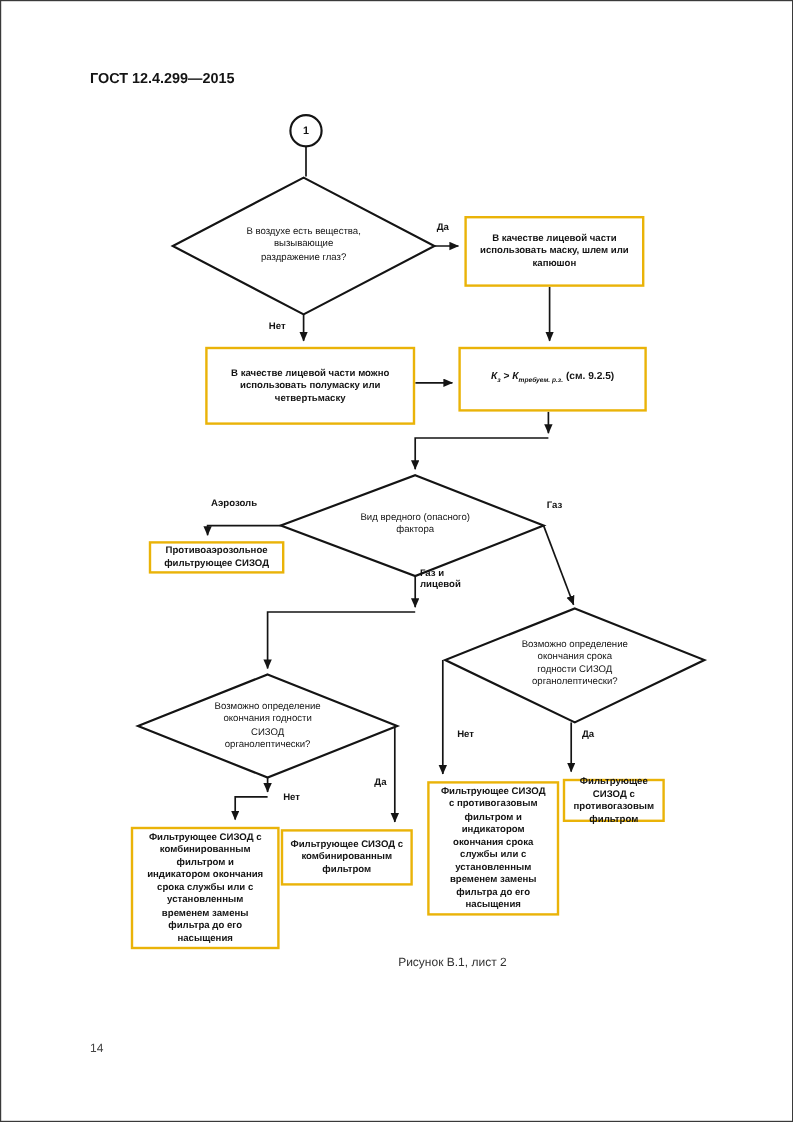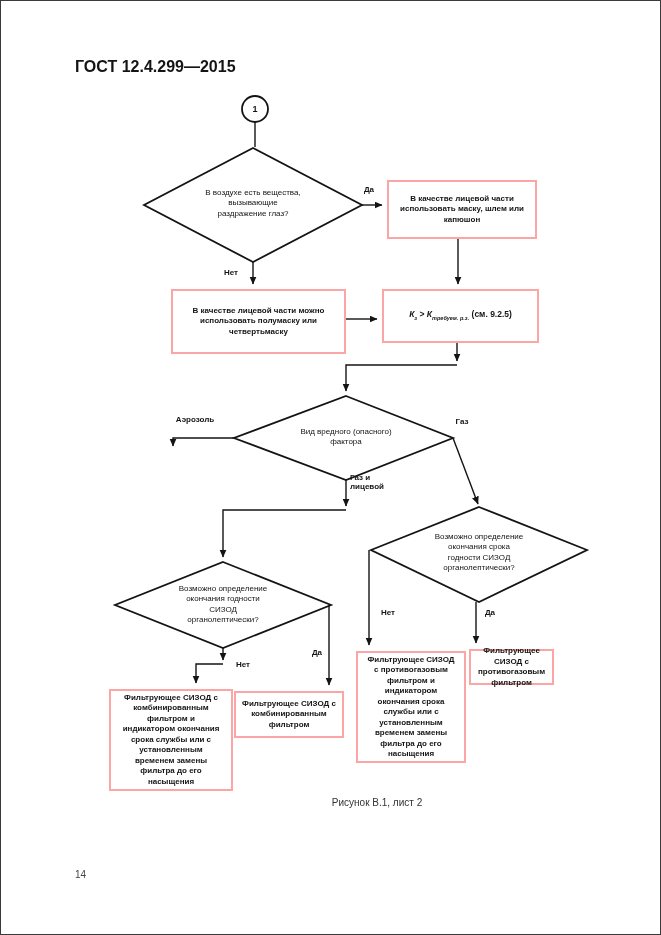--- a/index.html
+++ b/index.html
@@ -3,30 +3,30 @@
 <meta charset="utf-8">
 <style>
   * { margin:0; padding:0; box-sizing:border-box; }
   html,body { background:#fff; }
   .page {
     position:relative; width:661px; height:935px; background:#fff;
     border:1px solid #3a3a3a; overflow:hidden;
     font-family:"Liberation Sans", sans-serif; color:#141414;
   }
   svg.layer { position:absolute; left:0; top:0; width:661px; height:935px; }
-  .hdr { position:absolute; left:74px; top:57px; font-size:16px; font-weight:bold; }
+  .hdr { position:absolute; left:74px; top:57px; font-size:12px; font-weight:bold; }
   .pagenum { position:absolute; left:74px; top:840px; font-size:10px; color:#444;margin-top:28px; }
   .caption { position:absolute; left:347px; top:796px; transform:translateX(-50%); font-size:10px; color:#333; white-space:nowrap;margin-left:29px; }
   .startlbl { position:absolute; left:254px; top:108px; transform:translate(-50%,-50%); font-size:9px; font-weight:bold; }
   .dnode {
     position:absolute; transform:translate(-50%,-50%); text-align:center;
     font-size:8px; font-weight:normal; line-height:1.3; white-space:pre-line;
   }
   .pbox {
-    position:absolute; border:2px solid #fca5a5; background:#fff;
+    position:absolute; border:2px solid #eab308; background:#fff;
     display:flex; align-items:center; justify-content:center; text-align:center;
     font-size:8px; font-weight:bold; line-height:10.5px; white-space:pre-line; padding:1px;
   }
   .lbl {
     position:absolute; transform:translate(-50%,-50%); font-size:8px; font-weight:bold; white-space:pre-line;
   }
   .lbl.block { transform:none; text-align:left; }
   .formula { white-space:normal; font-size:8.5px; }
   .formula i { font-style:italic; }
   .formula sub { font-size:5.5px; font-style:italic; }
@@ -91,20 +91,22 @@
 использовать маску, шлем или
 капюшон</div>
   <div class="pbox" style="left:170px; top:288px; width:175px; height:65px;">В качестве лицевой части можно
 использовать полумаску или
 четвертьмаску</div>
 
   <div class="pbox formula" style="left:381px; top:288px; width:157px; height:54px;">
       <span><i>К</i><sub>з</sub><span> &gt; </span><i>К</i><sub>требуем. р.з.</sub><span> (см. 9.2.5)</span></span>
     </div>
 
+  <div class="pbox" style="left:123px; top:450px; width:113px; height:27px;">Противоаэрозольное
+фильтрующее СИЗОД</div>
   <div class="pbox" style="left:108px; top:688px; width:124px; height:102px;">Фильтрующее СИЗОД с
 комбинированным
 фильтром и
 индикатором окончания
 срока службы или с
 установленным
 временем замены
 фильтра до его
 насыщения</div>
   <div class="pbox" style="left:233px; top:690px; width:110px; height:47px;">Фильтрующее СИЗОД с

